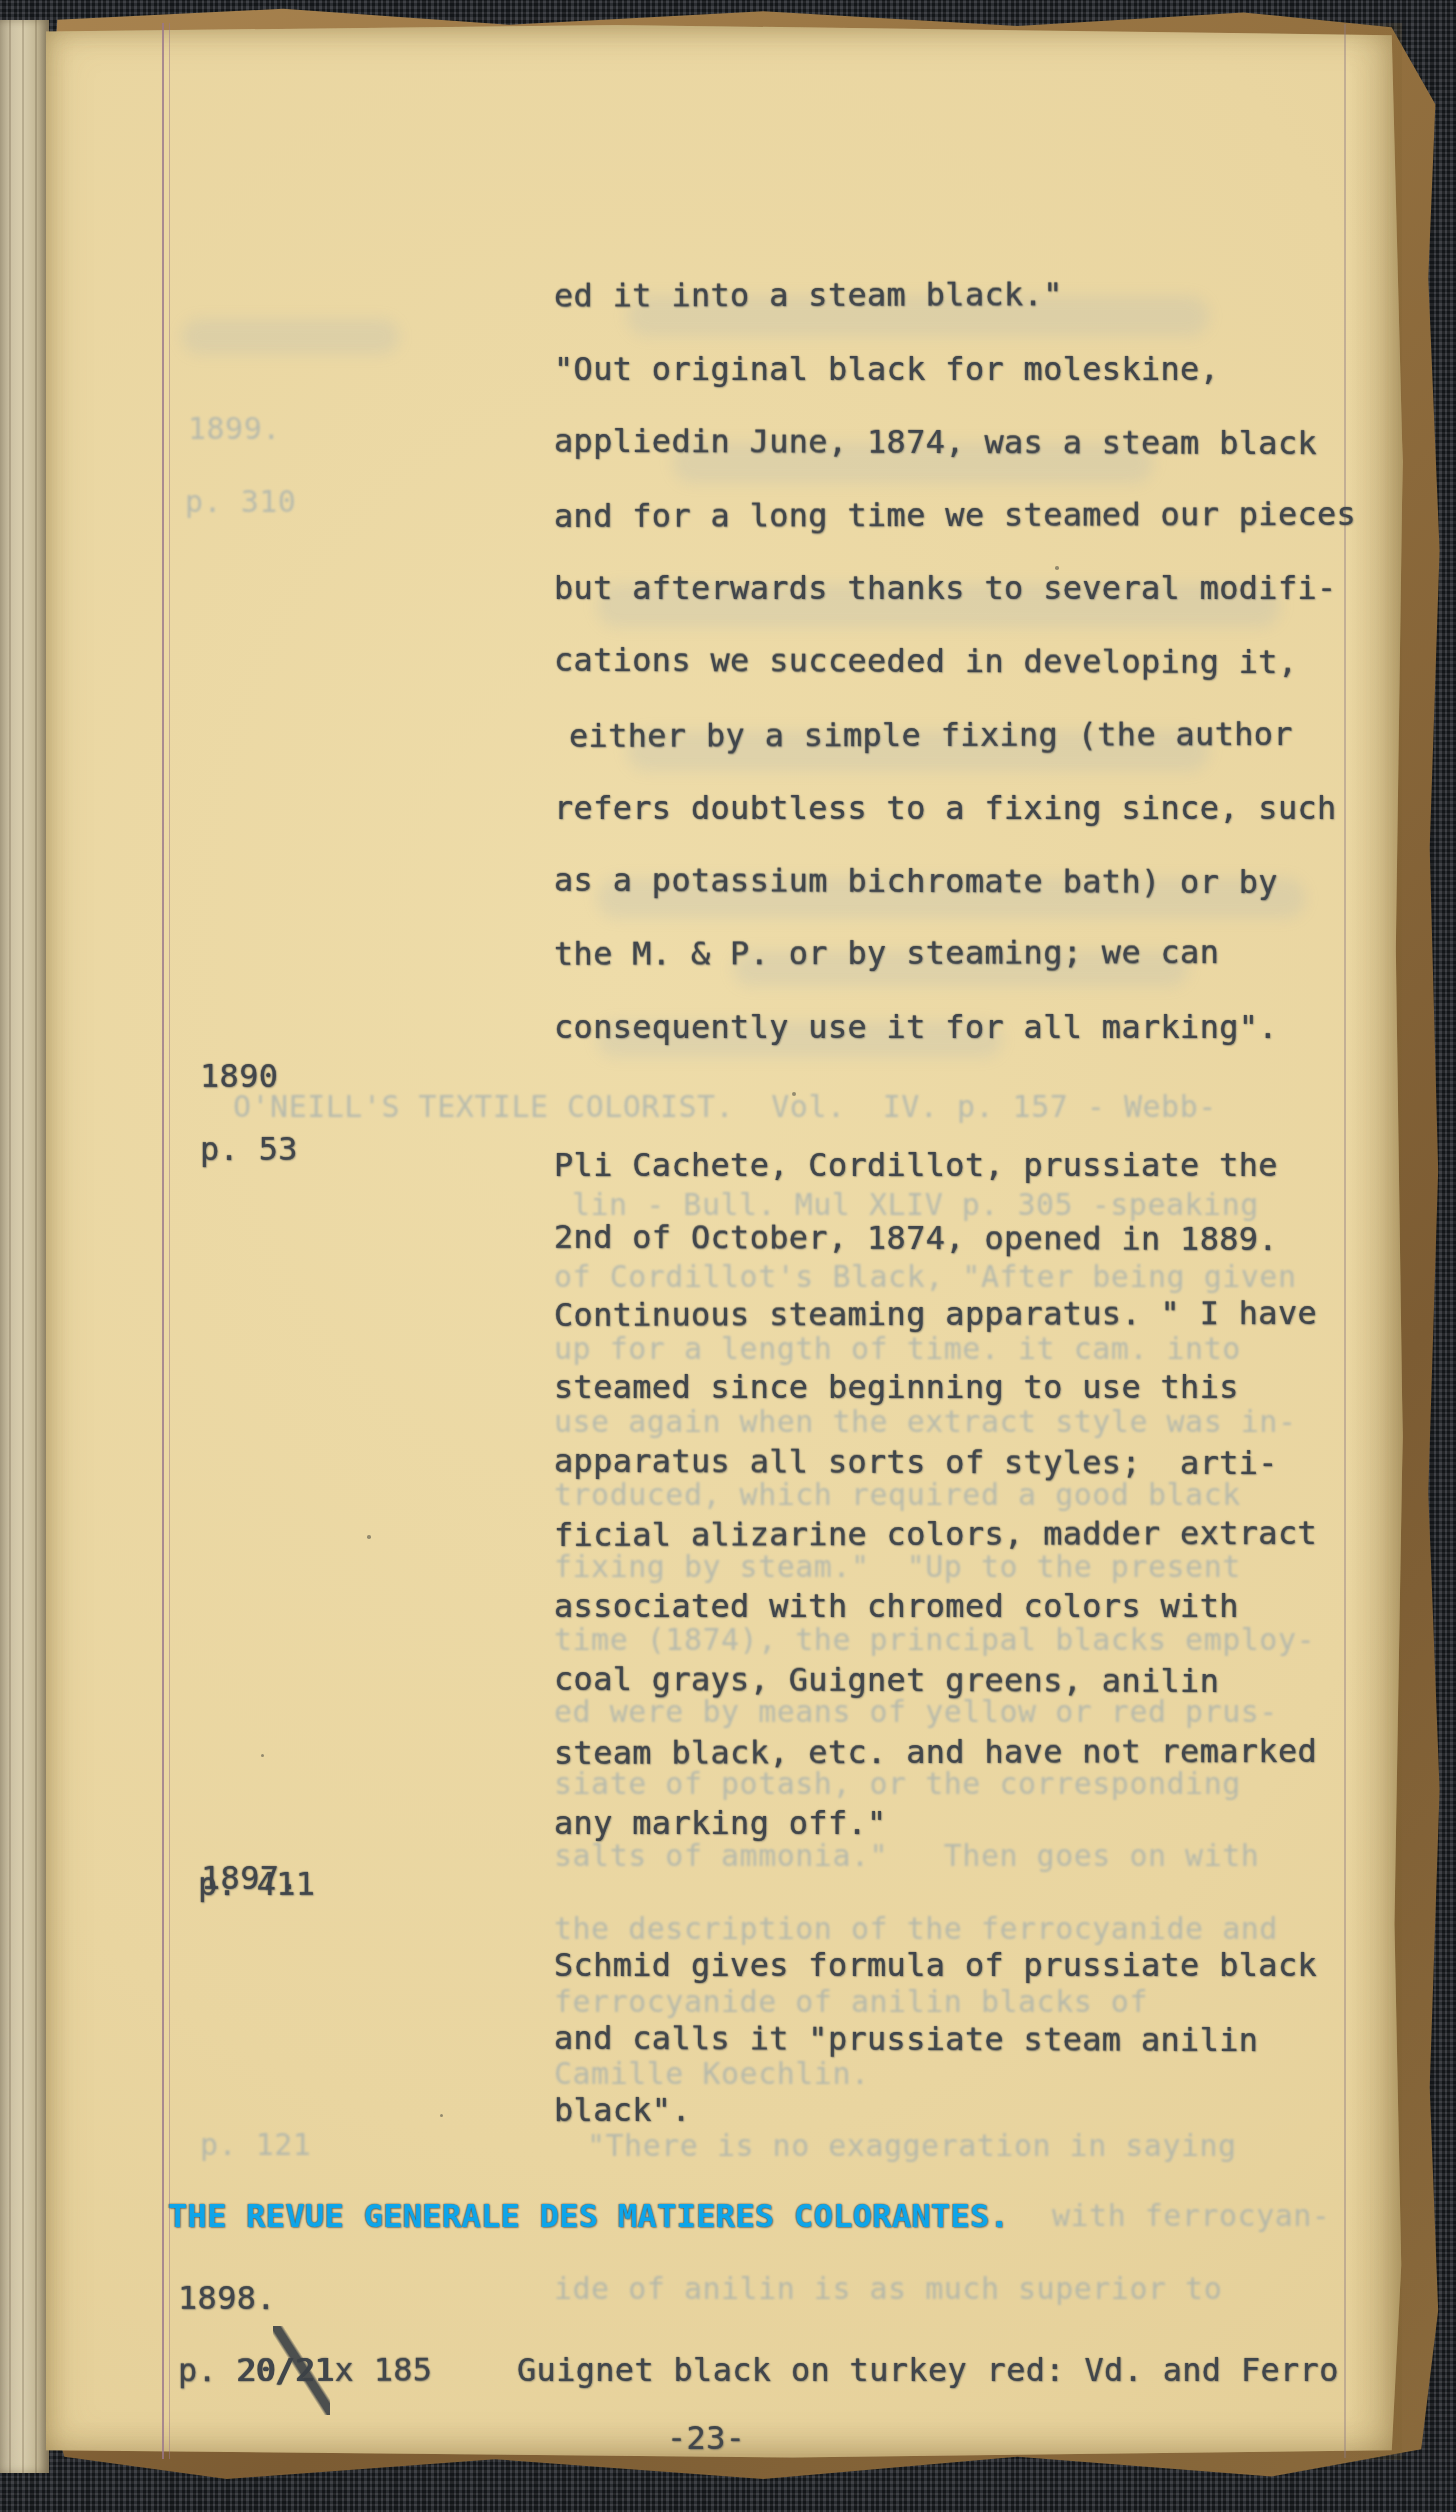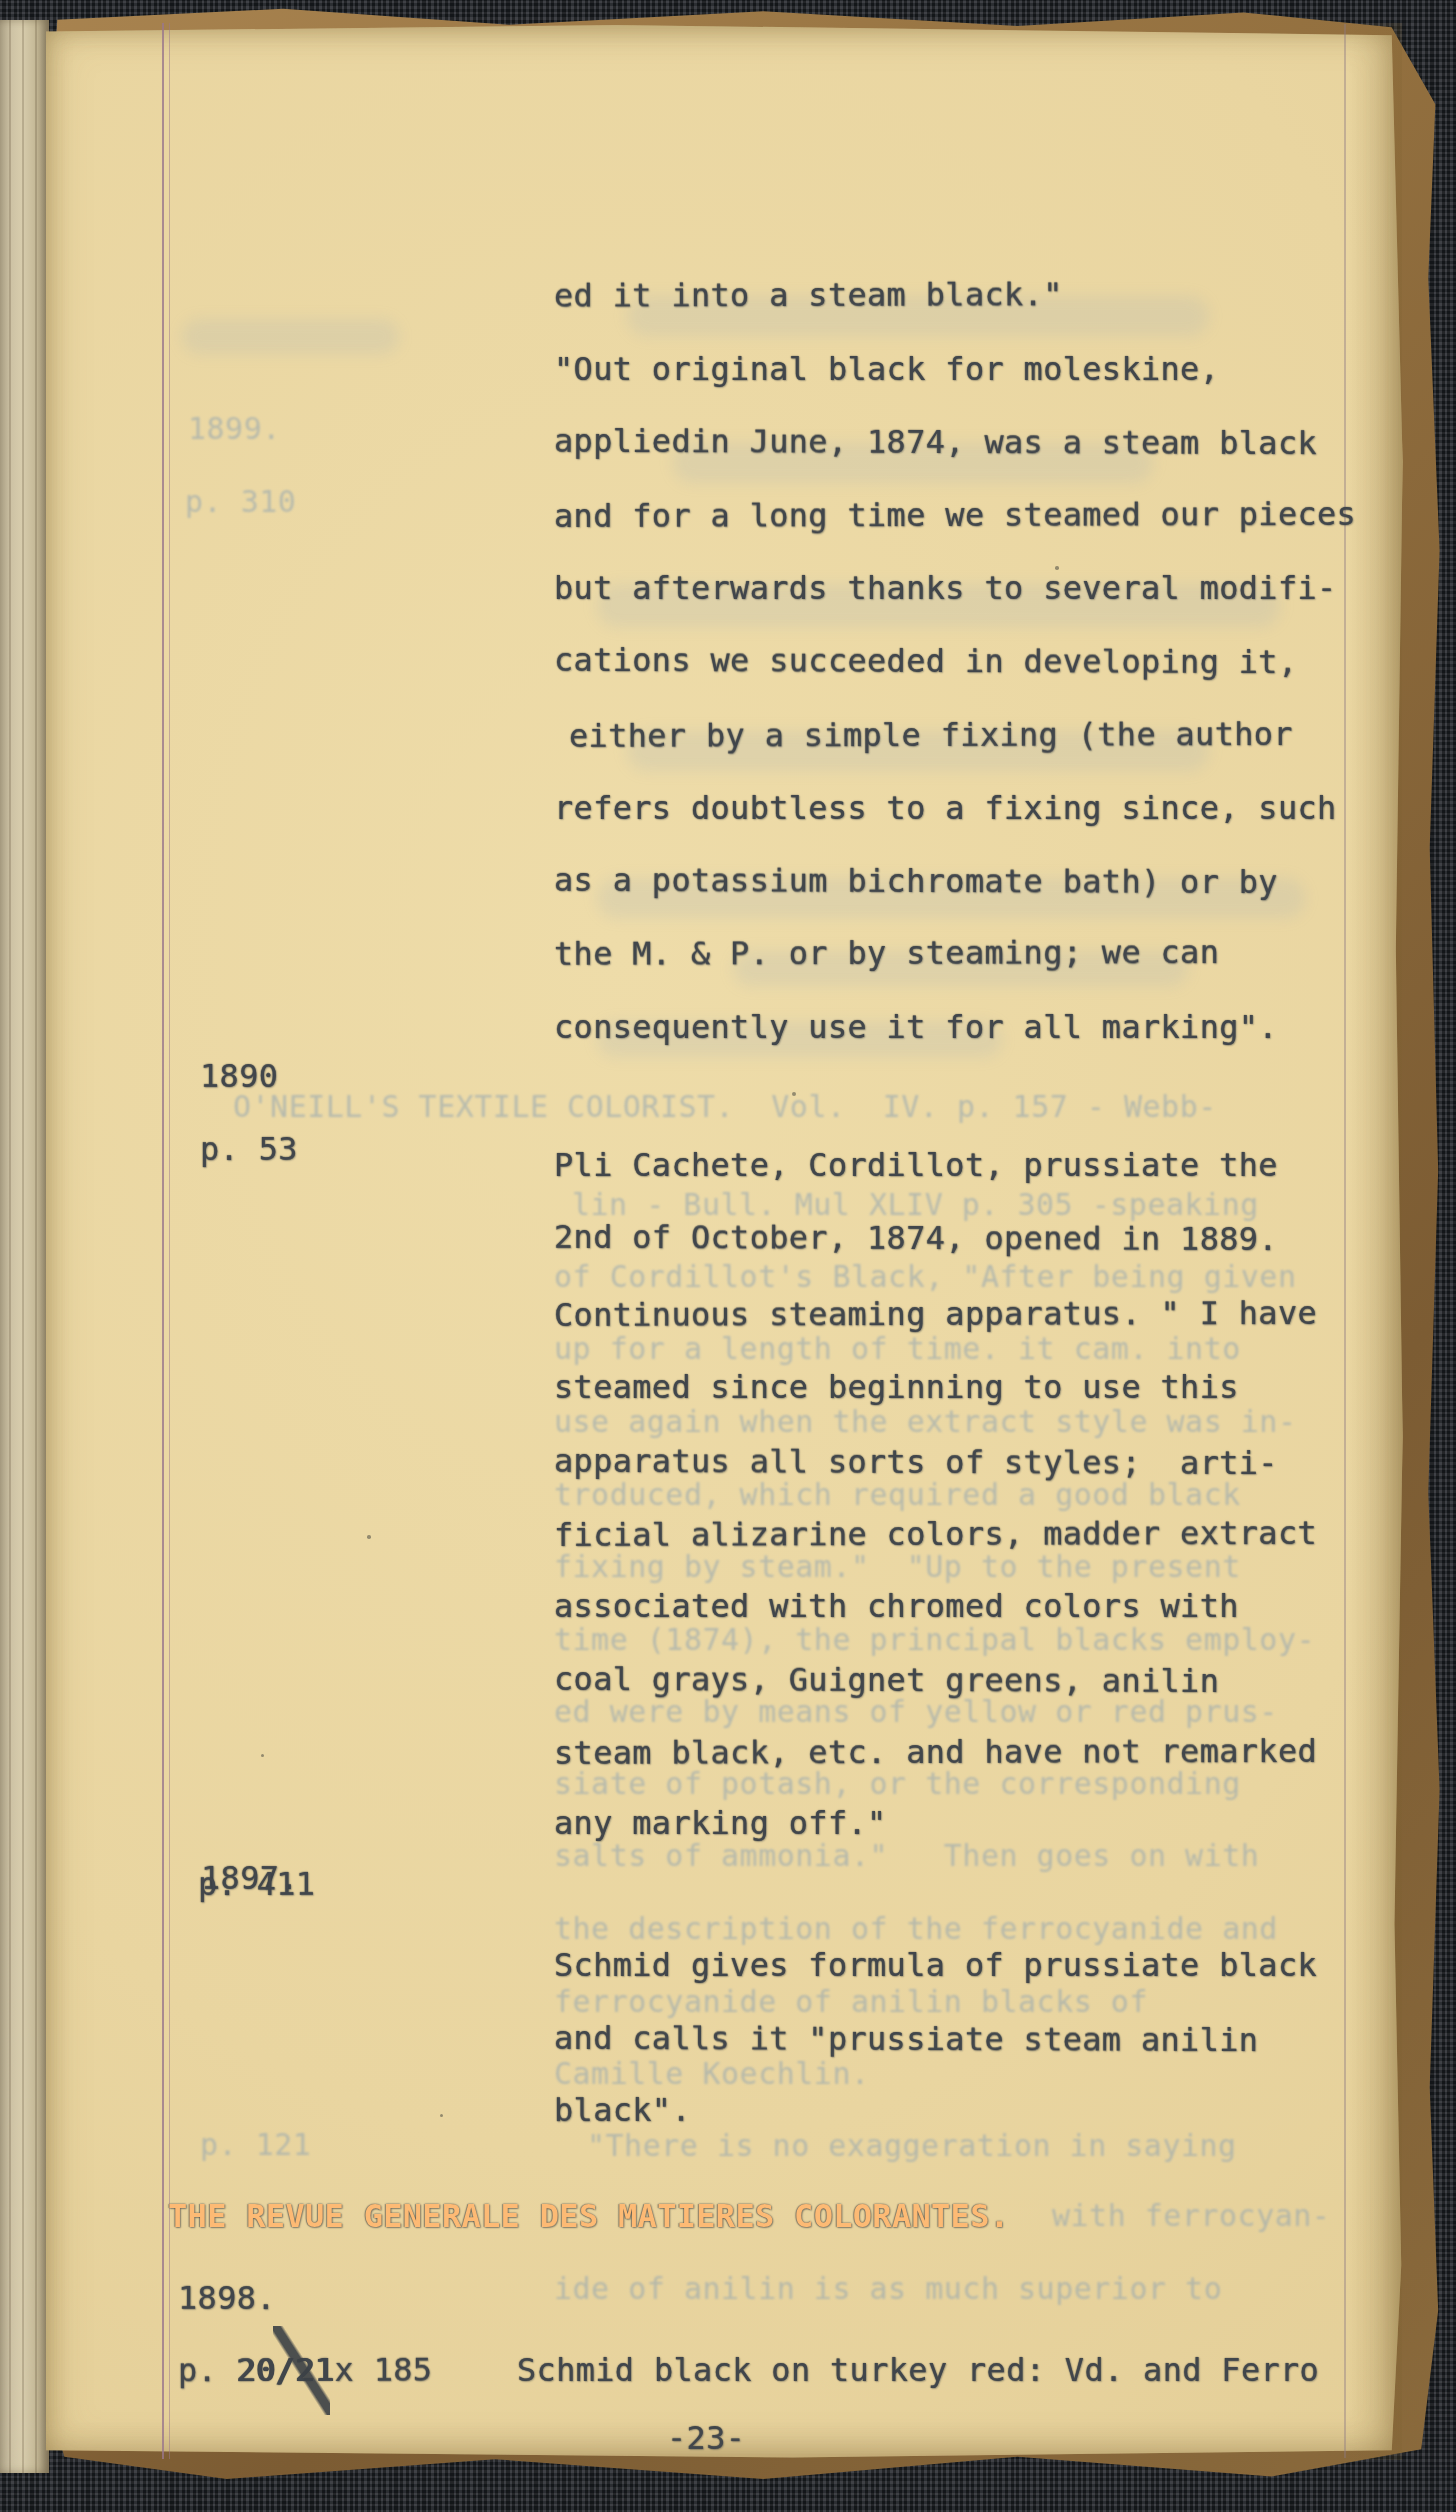--- a/index.html
+++ b/index.html
@@ -51,21 +51,21 @@
     position:absolute;z-index:6;font-size:30px;line-height:1;color:#8da2b2;opacity:.55;
     white-space:pre;letter-spacing:0.5px;filter:blur(1.1px);
   }
   .ink-layer .t{
     position:absolute;z-index:7;font-size:32px;line-height:1;color:#41464b;white-space:pre;
     letter-spacing:0.3px;filter:blur(0.2px);
     text-shadow:0 0 1.5px rgba(52,58,63,.6), 1px 1px 1.5px rgba(52,58,63,.28), -0.5px 0 1px rgba(52,58,63,.35);
   }
   .ink-layer .t:nth-of-type(3n){transform:rotate(.18deg);}
   .ink-layer .t:nth-of-type(3n+1){transform:rotate(-.15deg);}
-  .ink-layer .t.head{font-weight:bold;color:#fdba74;
+  .ink-layer .t.head{font-weight:bold;color:#0ea5e9;
     text-shadow:0 0 2px rgba(52,58,63,.75), 1px 1px 1.5px rgba(52,58,63,.4), -1px 0 1px rgba(52,58,63,.4);}
   .struck{text-shadow:1px 0 0 currentColor, -1px 0 0 currentColor, 0 0 2px rgba(52,58,63,.7);}
   .slash{
     position:absolute;left:273px;top:2326px;width:57px;height:89px;z-index:8;
     background:linear-gradient(to top right, transparent 45%, #3c4146 48%, #3c4146 56%, transparent 59%);
     filter:blur(0.3px);opacity:.9;
   }
 </style>
 </head>
 <body>
@@ -151,19 +151,19 @@
   <div class="t" style="left:201px;top:1862px">1897.</div>
   <div class="t" style="left:198px;top:1868px">p. 411</div>
 
   <div class="t" style="left:554px;top:1949px">Schmid gives formula of prussiate black</div>
   <div class="t" style="left:554px;top:2023px">and calls it "prussiate steam anilin</div>
   <div class="t" style="left:554px;top:2094px">black".</div>
 
   <div class="t head" style="left:168px;top:2200px">THE REVUE GENERALE DES MATIERES COLORANTES.</div>
   <div class="t" style="left:178px;top:2282px">1898.</div>
   <div class="t" style="left:178px;top:2354px"><span>p. </span><span class="struck">20/21</span><span>x 185</span></div>
-  <div class="t" style="left:517px;top:2354px">Schmid black on turkey red: Vd. and Ferro</div>
+  <div class="t" style="left:517px;top:2354px">Guignet black on turkey red: Vd. and Ferro</div>
 
   <div class="t" style="left:667px;top:2422px">-23-</div>
 </div>
 
 <div class="slash"></div>
 
 
 </body></html>

